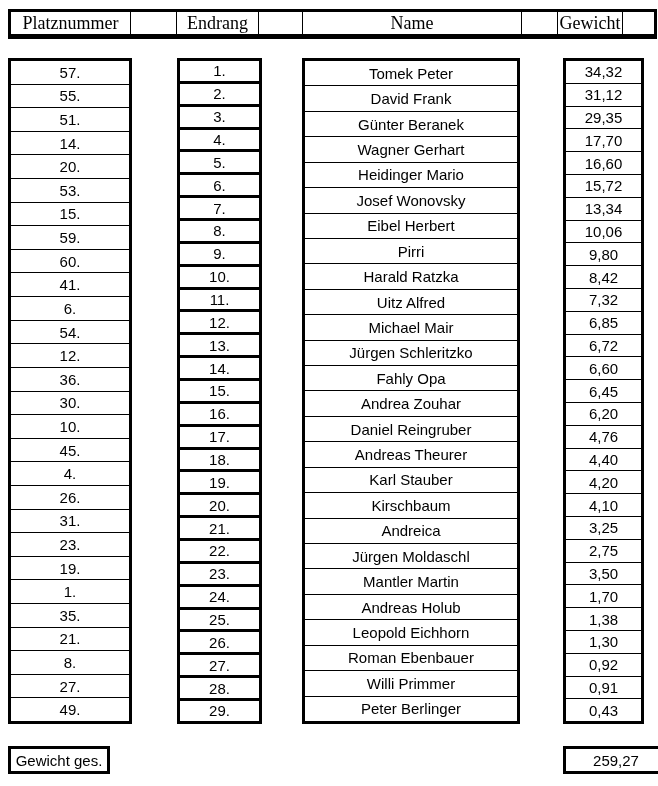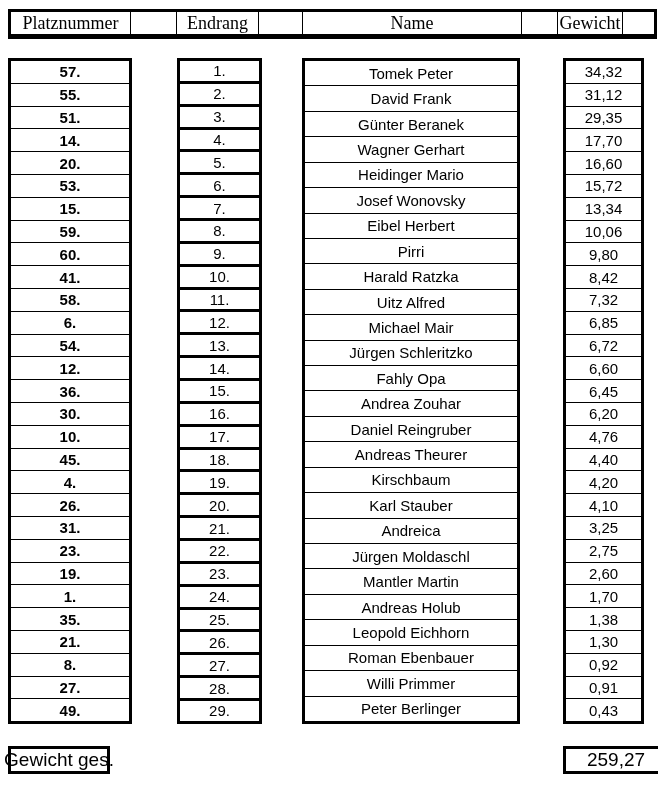--- a/index.html
+++ b/index.html
@@ -56,21 +56,21 @@
   .col {
     position: absolute;
     top: 58px;
     height: 666px;
     box-sizing: border-box;
     border: 3px solid #000;
     display: flex;
     flex-direction: column;
     background: #ffffff;
   }
-  .col-platz   { left: 8px;   width: 124px; font-weight: bold; }
+  .col-platz   { left: 8px;   width: 124px; }
   .col-endrang { left: 177px; width: 85px; }
   .col-name    { left: 302px; width: 218px; }
   .col-gewicht { left: 563px; width: 81px; }
 
   .cell {
     flex: 1 1 0;
     min-height: 0;
     display: flex;
     align-items: center;
     justify-content: center;
@@ -87,21 +87,21 @@
   .footer-box {
     position: absolute;
     top: 746px;
     height: 28px;
     box-sizing: border-box;
     border: 3px solid #000;
     display: flex;
     align-items: center;
     justify-content: center;
     font-family: "Liberation Sans", sans-serif;
-    font-size: 19px;
+    font-size: 15px;
     white-space: nowrap;
     background: #ffffff;
   }
   .footer-label { left: 8px;   width: 102px; }
   .footer-total { left: 563px; width: 106px; }
 </style>
 </head>
 <body>
 
 <div class="page">
@@ -121,21 +121,20 @@
       <div class="cell">57.</div>
       <div class="cell">55.</div>
       <div class="cell">51.</div>
       <div class="cell">14.</div>
       <div class="cell">20.</div>
       <div class="cell">53.</div>
       <div class="cell">15.</div>
       <div class="cell">59.</div>
       <div class="cell">60.</div>
       <div class="cell">41.</div>
-      <div class="cell">58.</div>
       <div class="cell">6.</div>
       <div class="cell">54.</div>
       <div class="cell">12.</div>
       <div class="cell">36.</div>
       <div class="cell">30.</div>
       <div class="cell">10.</div>
       <div class="cell">45.</div>
       <div class="cell">4.</div>
       <div class="cell">26.</div>
       <div class="cell">31.</div>
@@ -189,22 +188,22 @@
       <div class="cell">Eibel Herbert</div>
       <div class="cell">Pirri</div>
       <div class="cell">Harald Ratzka</div>
       <div class="cell">Uitz Alfred</div>
       <div class="cell">Michael Mair</div>
       <div class="cell">Jürgen Schleritzko</div>
       <div class="cell">Fahly Opa</div>
       <div class="cell">Andrea Zouhar</div>
       <div class="cell">Daniel Reingruber</div>
       <div class="cell">Andreas Theurer</div>
+      <div class="cell">Karl Stauber</div>
       <div class="cell">Kirschbaum</div>
-      <div class="cell">Karl Stauber</div>
       <div class="cell">Andreica</div>
       <div class="cell">Jürgen Moldaschl</div>
       <div class="cell">Mantler Martin</div>
       <div class="cell">Andreas Holub</div>
       <div class="cell">Leopold Eichhorn</div>
       <div class="cell">Roman Ebenbauer</div>
       <div class="cell">Willi Primmer</div>
       <div class="cell">Peter Berlinger</div>
     </div>
   <div class="col col-gewicht">
@@ -223,21 +222,21 @@
       <div class="cell">6,72</div>
       <div class="cell">6,60</div>
       <div class="cell">6,45</div>
       <div class="cell">6,20</div>
       <div class="cell">4,76</div>
       <div class="cell">4,40</div>
       <div class="cell">4,20</div>
       <div class="cell">4,10</div>
       <div class="cell">3,25</div>
       <div class="cell">2,75</div>
-      <div class="cell">2,60</div>
+      <div class="cell">3,50</div>
       <div class="cell">1,70</div>
       <div class="cell">1,38</div>
       <div class="cell">1,30</div>
       <div class="cell">0,92</div>
       <div class="cell">0,91</div>
       <div class="cell">0,43</div>
     </div>
 
   <div class="footer-box footer-label">Gewicht ges.</div>
   <div class="footer-box footer-total">259,27</div>

